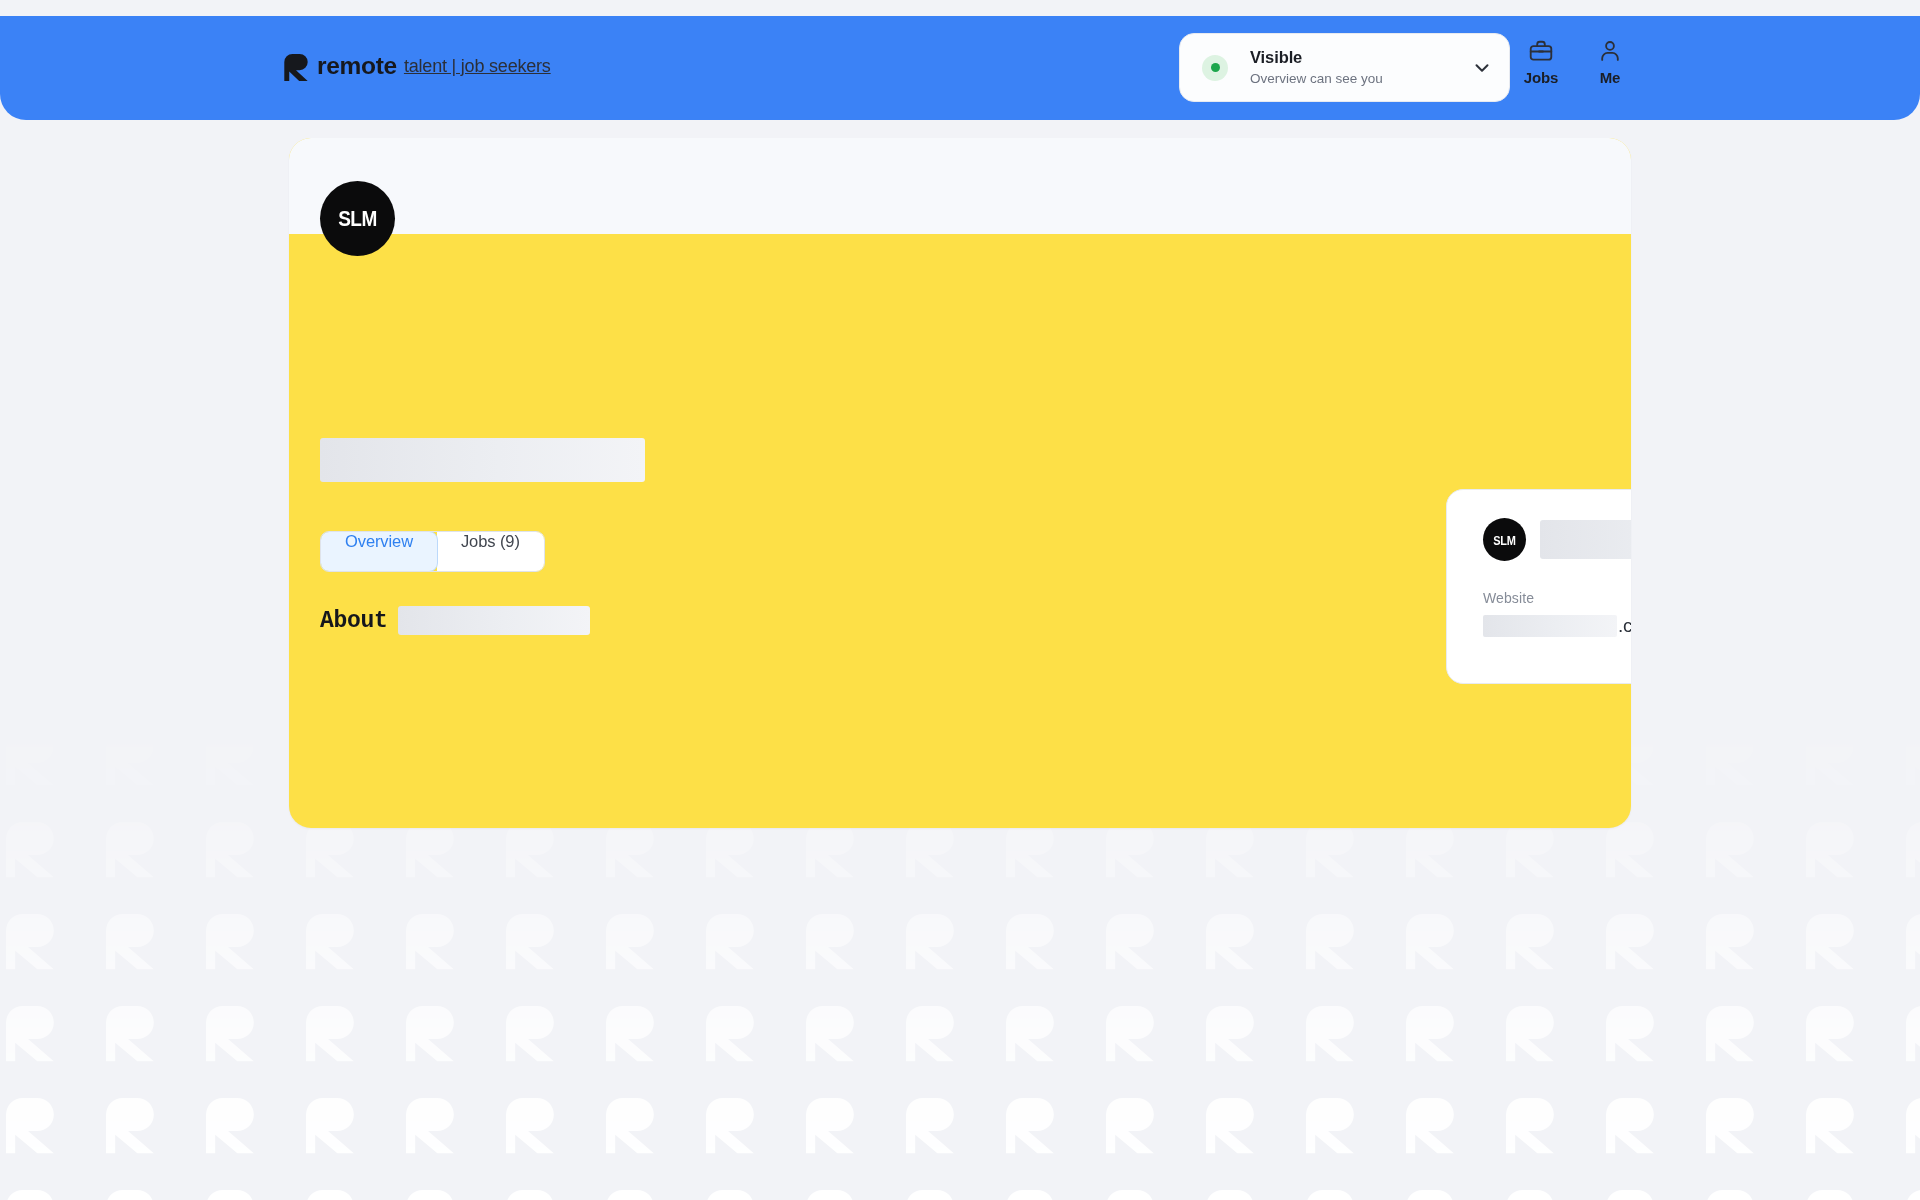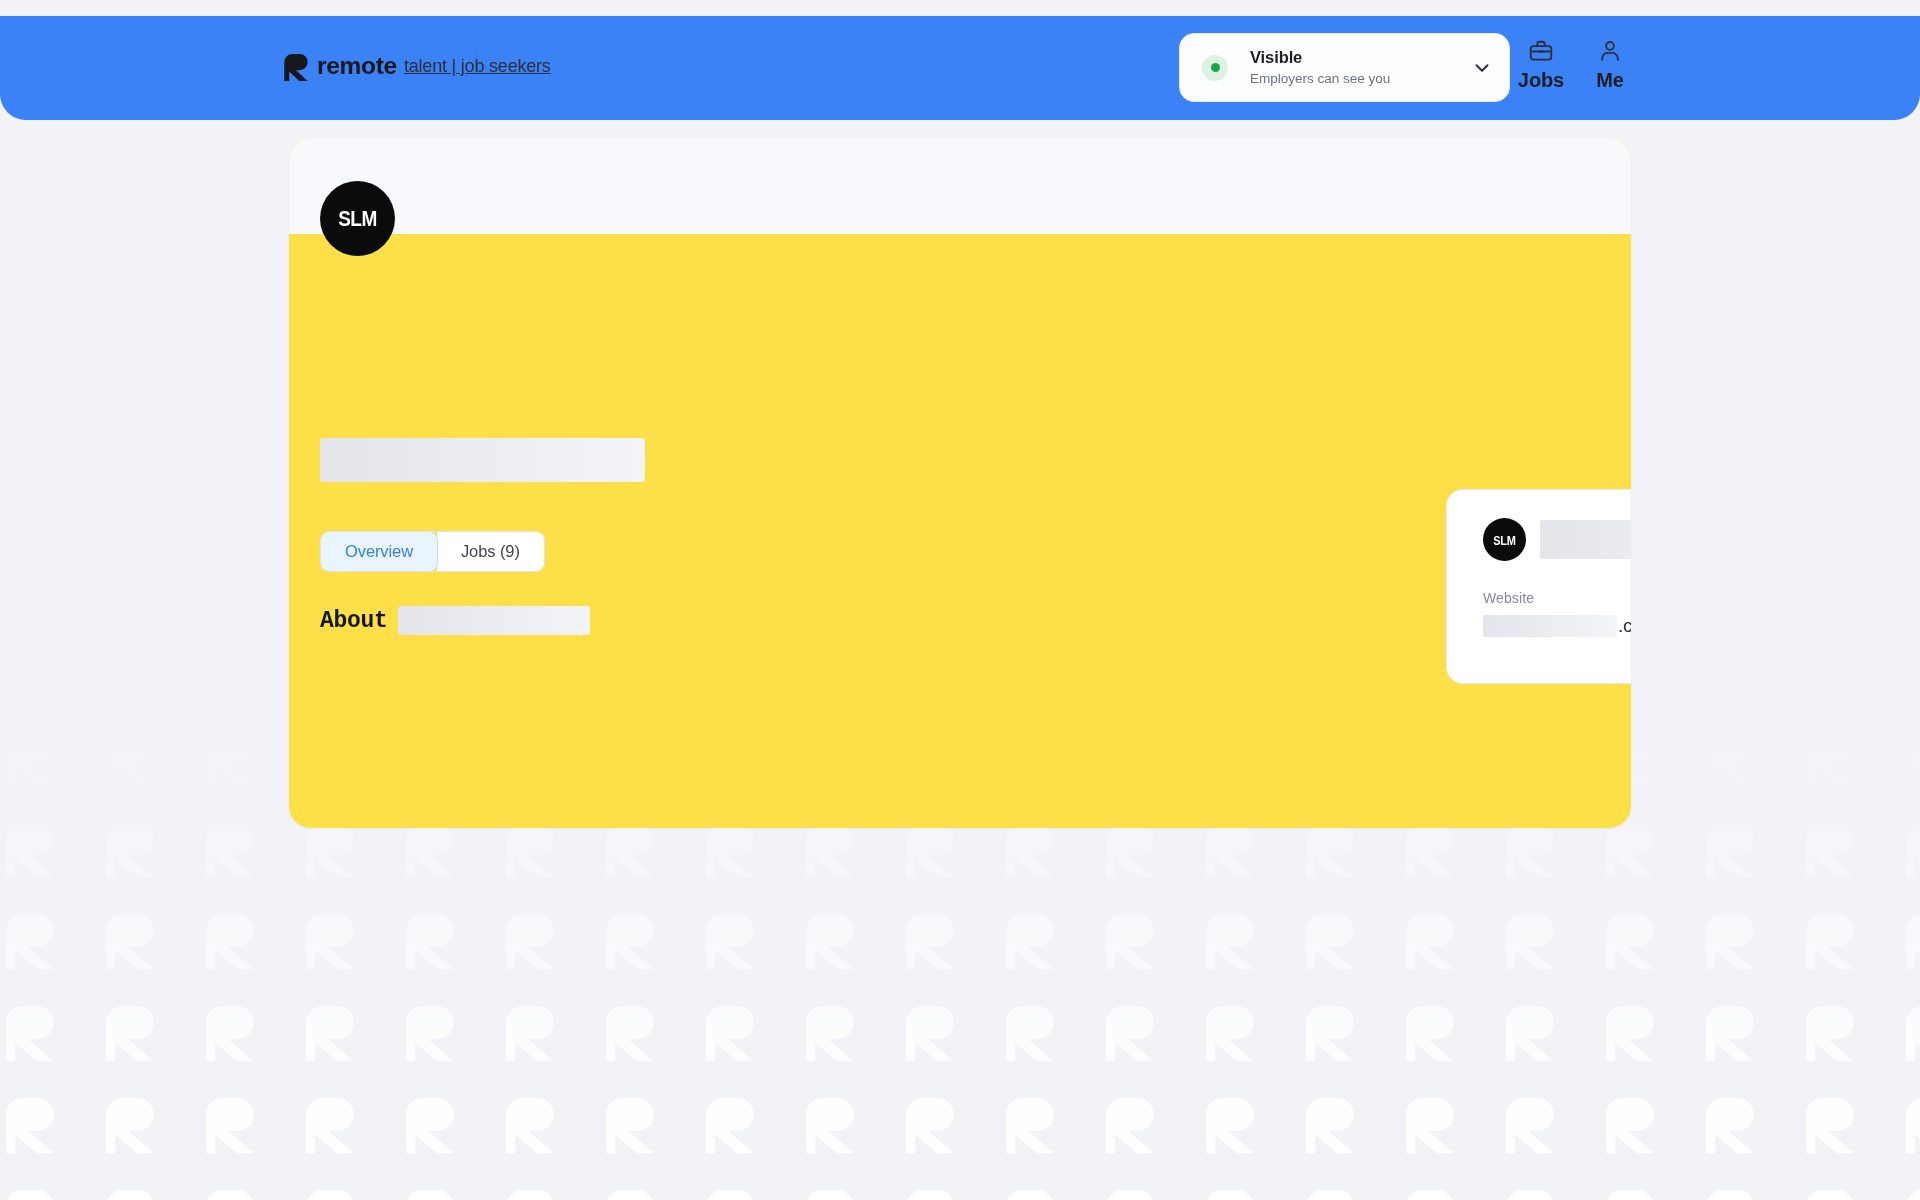--- a/index.html
+++ b/index.html
@@ -131,21 +131,21 @@
     display: flex;
     flex-direction: column;
     align-items: center;
     gap: 5px;
     cursor: pointer;
   }
   #nav-jobs { left: 1509px; }
   #nav-me   { left: 1578px; }
   .nav-item .nav-ico { width: 26px; height: 26px; color: #2b2f38; }
   .nav-item .nav-label {
-    font-size: 20px;
+    font-size: 15px;
     font-weight: 700;
     color: #1b1e25;
     letter-spacing: -0.1px;
   }
 
   
   #profile-card {
     position: absolute;
     left: 289px;
     top: 138px;
@@ -208,21 +208,21 @@
     top: 393px;
     height: 41px;
     display: flex;
     border-radius: 9px;
     overflow: hidden;
     border: 1px solid #dfe3ea;
   }
   .tab {
     height: 39px;
     display: flex;
-    align-items: center;
+    align-items: flex-start;
     justify-content: center;
     font-size: 16.5px;
     font-weight: 400;
     cursor: pointer;
     background: #ffffff;
     color: #41464f;
     padding: 0 24px;
     letter-spacing: -0.1px;
   }
   .tab.active {
@@ -375,21 +375,21 @@
     <span class="brand-strong">remote</span>
     <span class="brand-light">talent | job seekers</span>
   </div>
 
   <div id="visibility-pill">
     <span class="status-dot-wrap">
       <span class="status-dot"></span>
     </span>
     <span class="vis-text">
       <div class="vis-title">Visible</div>
-      <div class="vis-sub">Employers can see you</div>
+      <div class="vis-sub">Overview can see you</div>
     </span>
     <span class="chev">
       <svg viewBox="0 0 24 24" width="22" height="22" fill="none" stroke="currentColor" stroke-width="2.2" stroke-linecap="round" stroke-linejoin="round" aria-hidden="true">
         <polyline points="6 9 12 15 18 9"></polyline>
       </svg>
     </span>
   </div>
 
   <div class="nav-item" id="nav-jobs">
     <span class="nav-ico">

